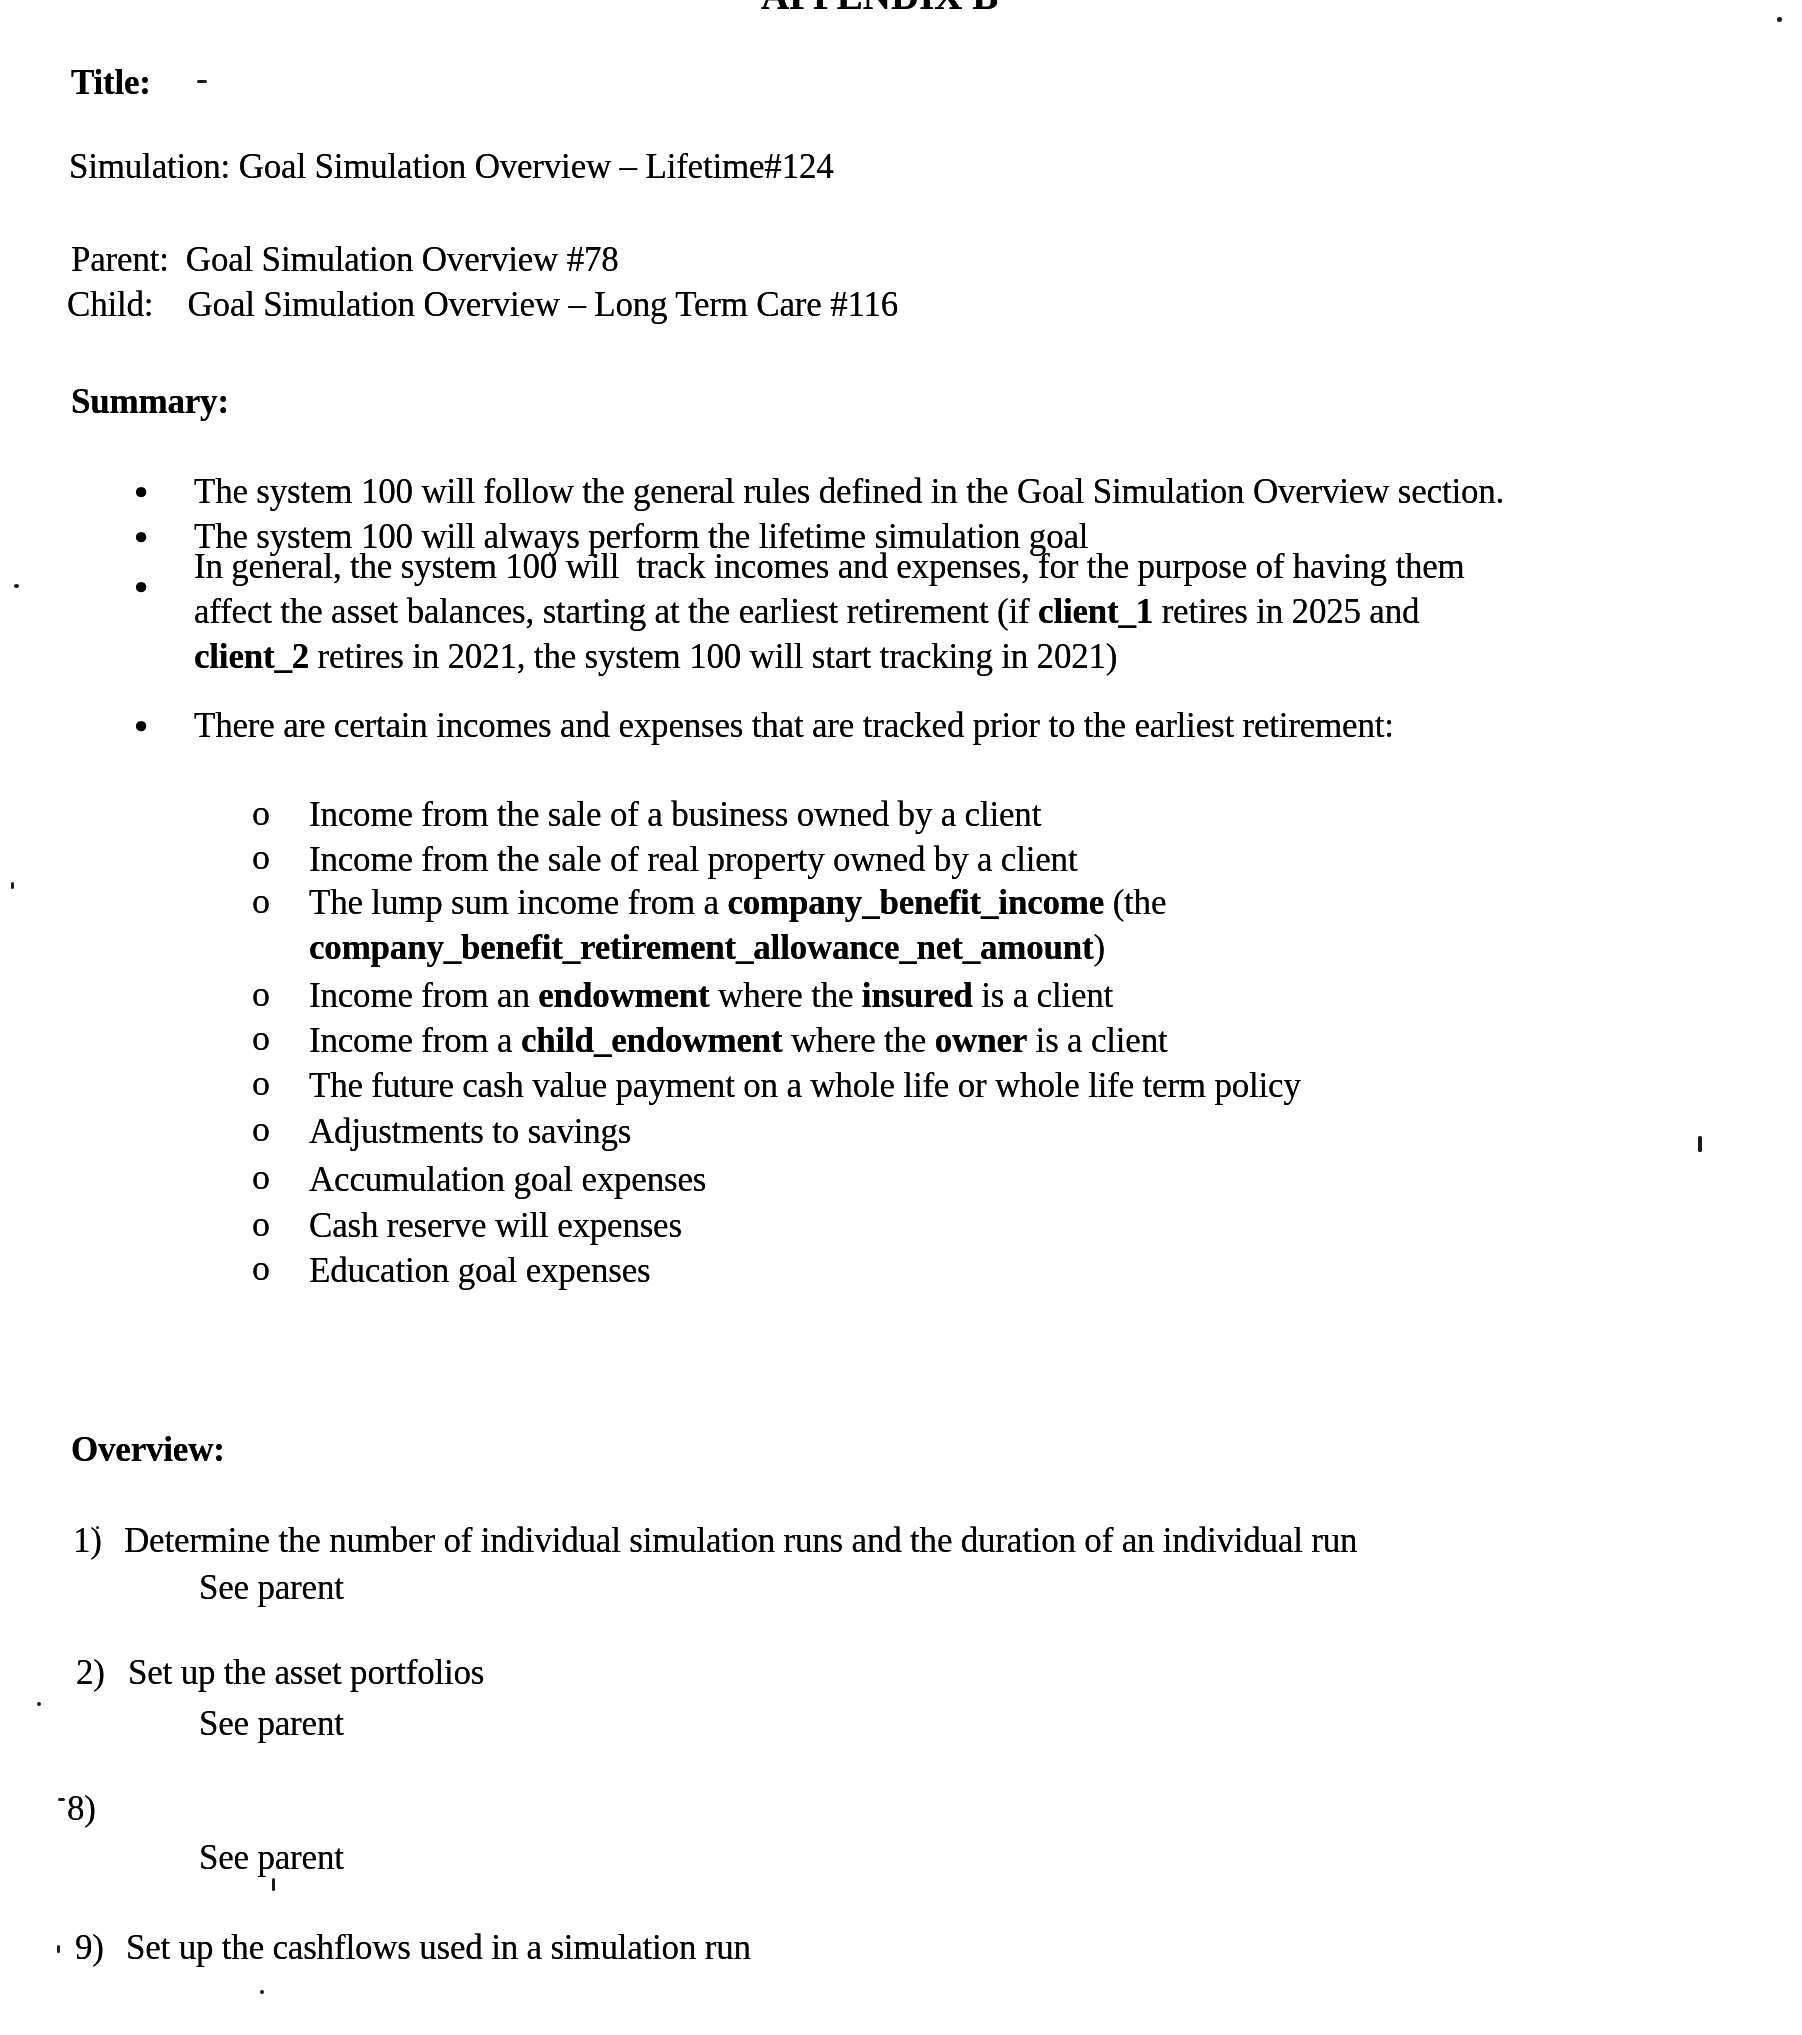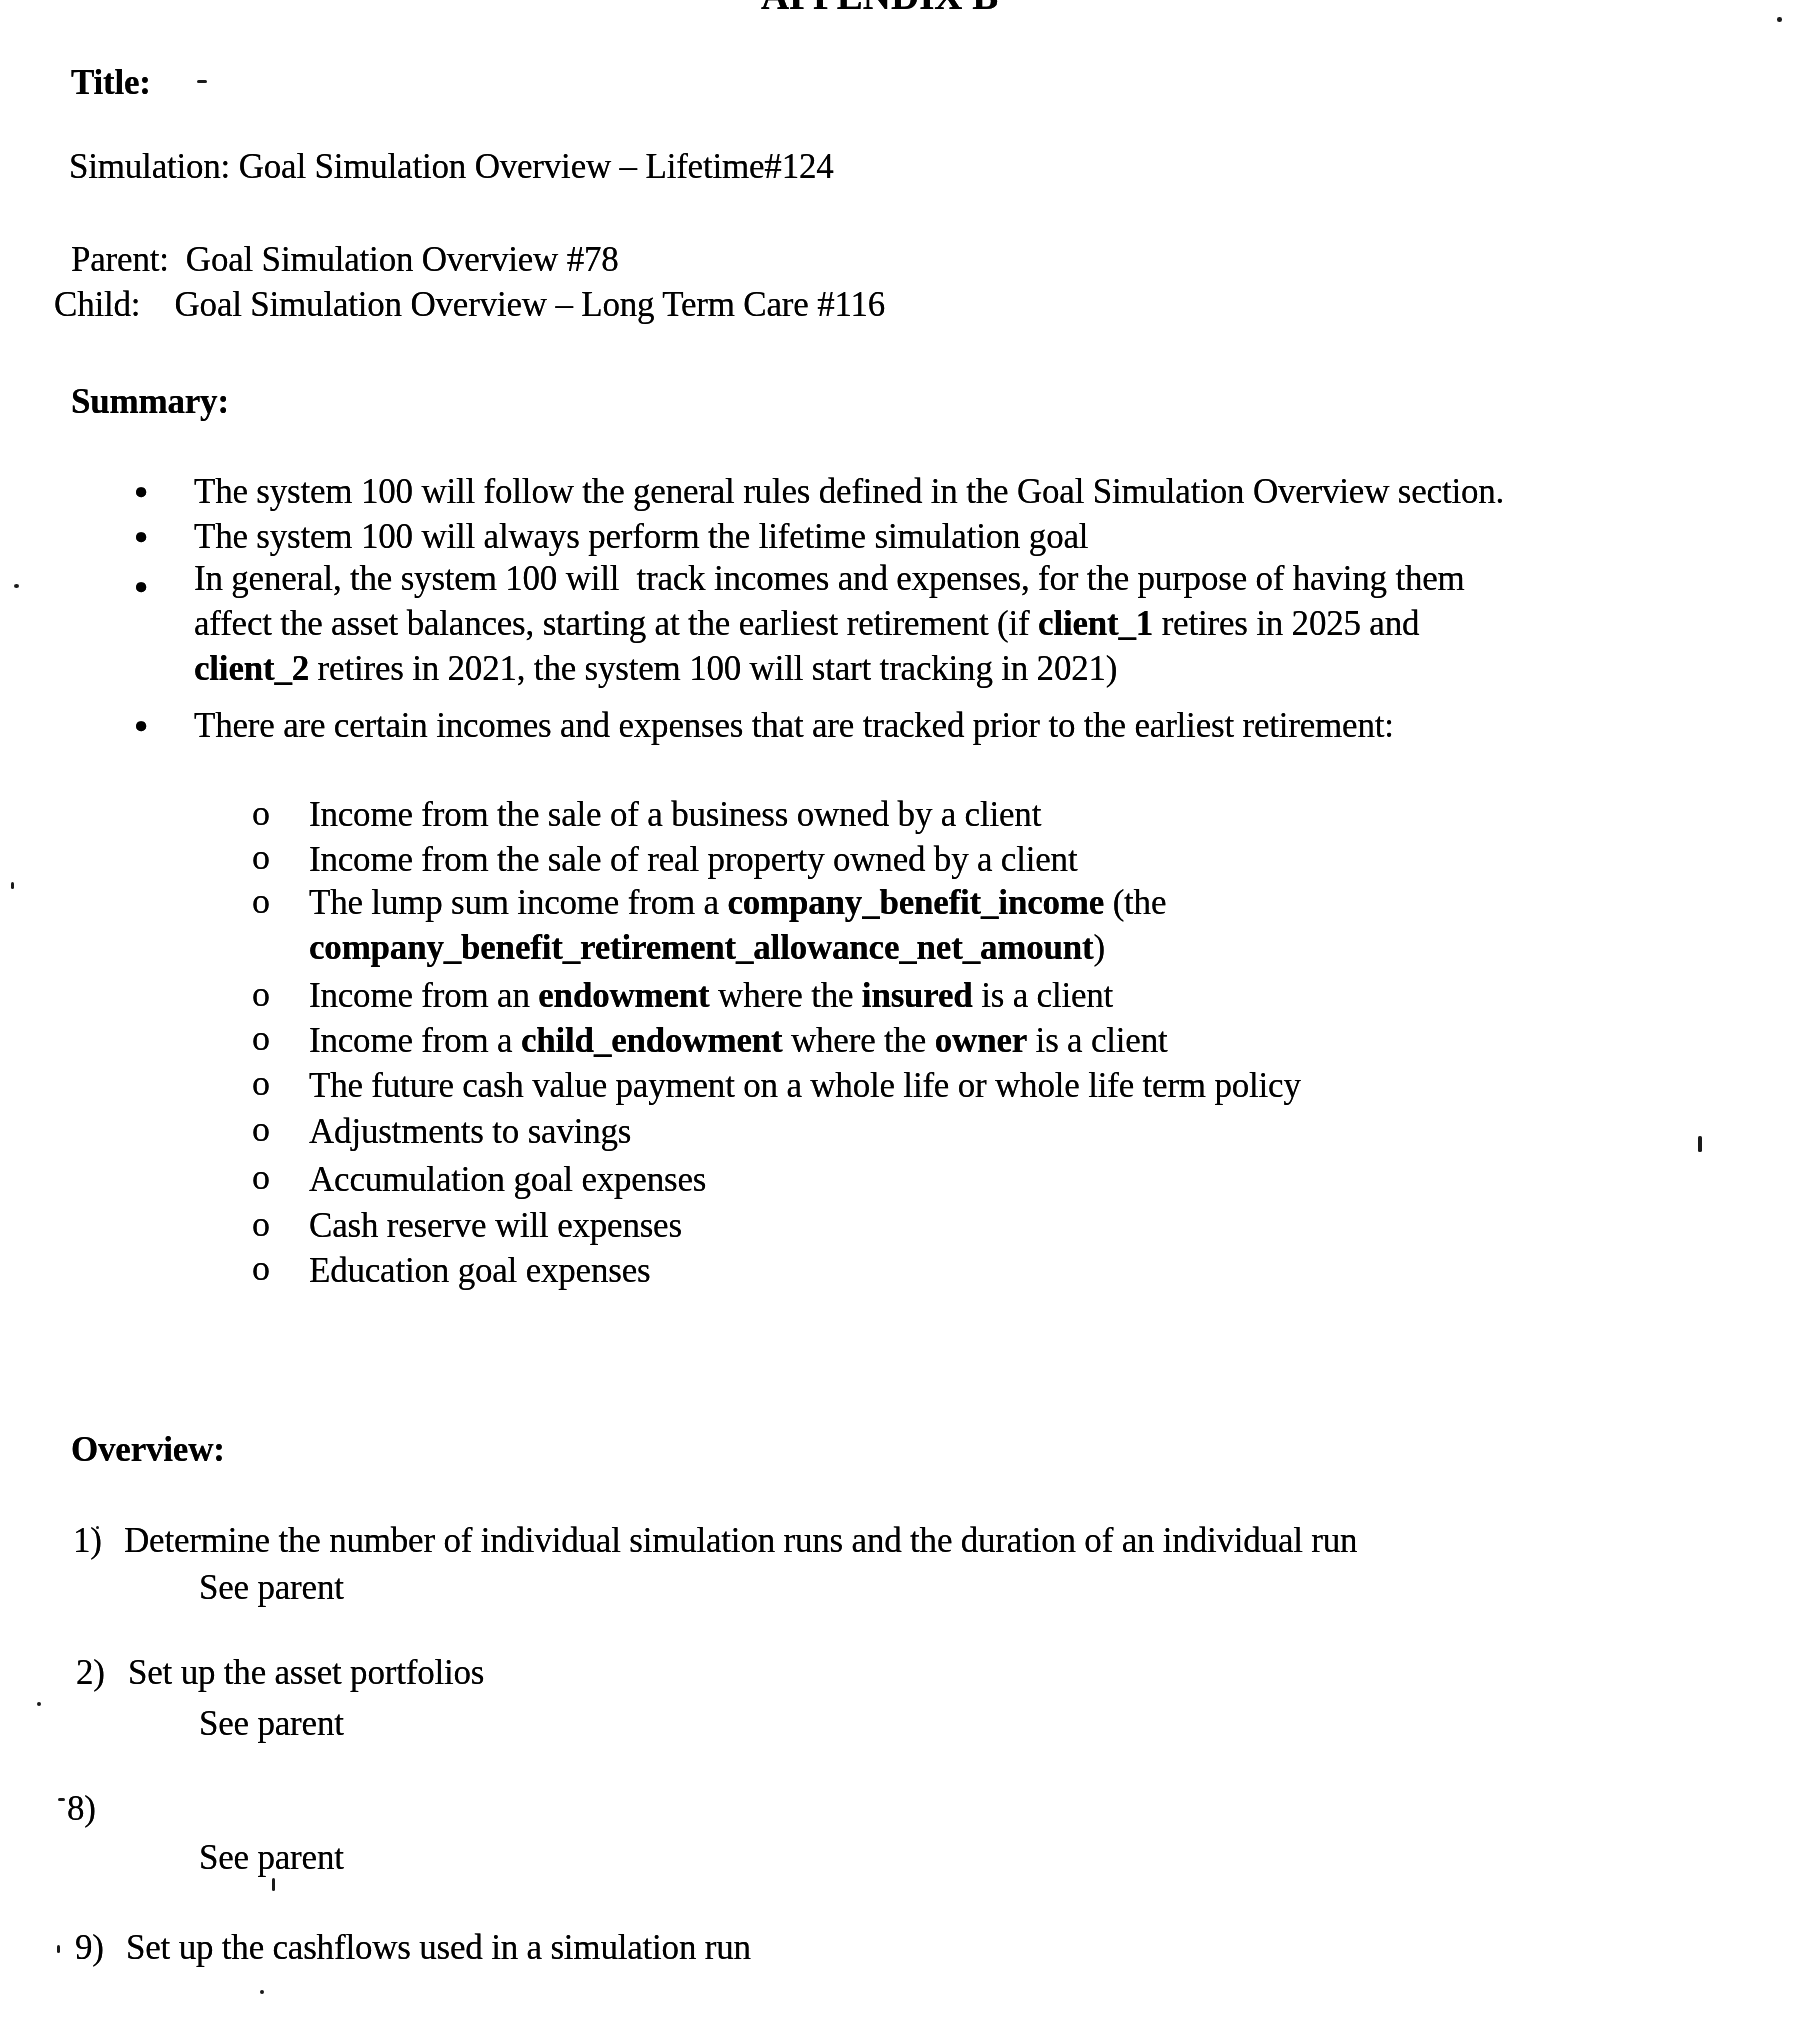--- a/index.html
+++ b/index.html
@@ -57,32 +57,32 @@
 </head>
 <body>
 
 <div class="page">
 
   <div class="appendix">APPENDIX B</div>
 
   <div class="line bold" style="top:60px;left:71px">Title:</div>
   <div class="line" style="top:144px;left:69px">Simulation: Goal Simulation Overview – Lifetime#124</div>
   <div class="line" style="top:237px;left:71px">Parent:  Goal Simulation Overview #78</div>
-  <div class="line" style="top:282px;left:54px">Child:    Goal Simulation Overview – Long Term Care #116</div>
+  <div class="line" style="top:282px;left:67px">Child:    Goal Simulation Overview – Long Term Care #116</div>
 
   <div class="line bold" style="top:379px;left:71px">Summary:</div>
 
   <div class="line b-marker" style="top:469px;left:134px">●</div>
   <div class="line" style="top:469px;left:194px">The system 100 will follow the general rules defined in the Goal Simulation Overview section.</div>
 
   <div class="line b-marker" style="top:514px;left:134px">●</div>
   <div class="line" style="top:514px;left:194px">The system 100 will always perform the lifetime simulation goal</div>
 
   <div class="line b-marker" style="top:564px;left:134px">●</div>
-  <div class="line" style="top:556px;left:194px">In general, the system 100 will  track incomes and expenses, for the purpose of having them<br>affect the asset balances, starting at the earliest retirement (if <b>client_1</b> retires in 2025 and<br><b>client_2</b> retires in 2021, the system 100 will start tracking in 2021)</div>
+  <div class="line" style="top:544px;left:194px">In general, the system 100 will  track incomes and expenses, for the purpose of having them<br>affect the asset balances, starting at the earliest retirement (if <b>client_1</b> retires in 2025 and<br><b>client_2</b> retires in 2021, the system 100 will start tracking in 2021)</div>
 
   <div class="line b-marker" style="top:703px;left:134px">●</div>
   <div class="line" style="top:703px;left:194px">There are certain incomes and expenses that are tracked prior to the earliest retirement:</div>
 
   <div class="line o-marker" style="top:791px;left:252px">o</div>
   <div class="line" style="top:792px;left:309px">Income from the sale of a business owned by a client</div>
 
   <div class="line o-marker" style="top:835px;left:252px">o</div>
   <div class="line" style="top:837px;left:309px">Income from the sale of real property owned by a client</div>
 

